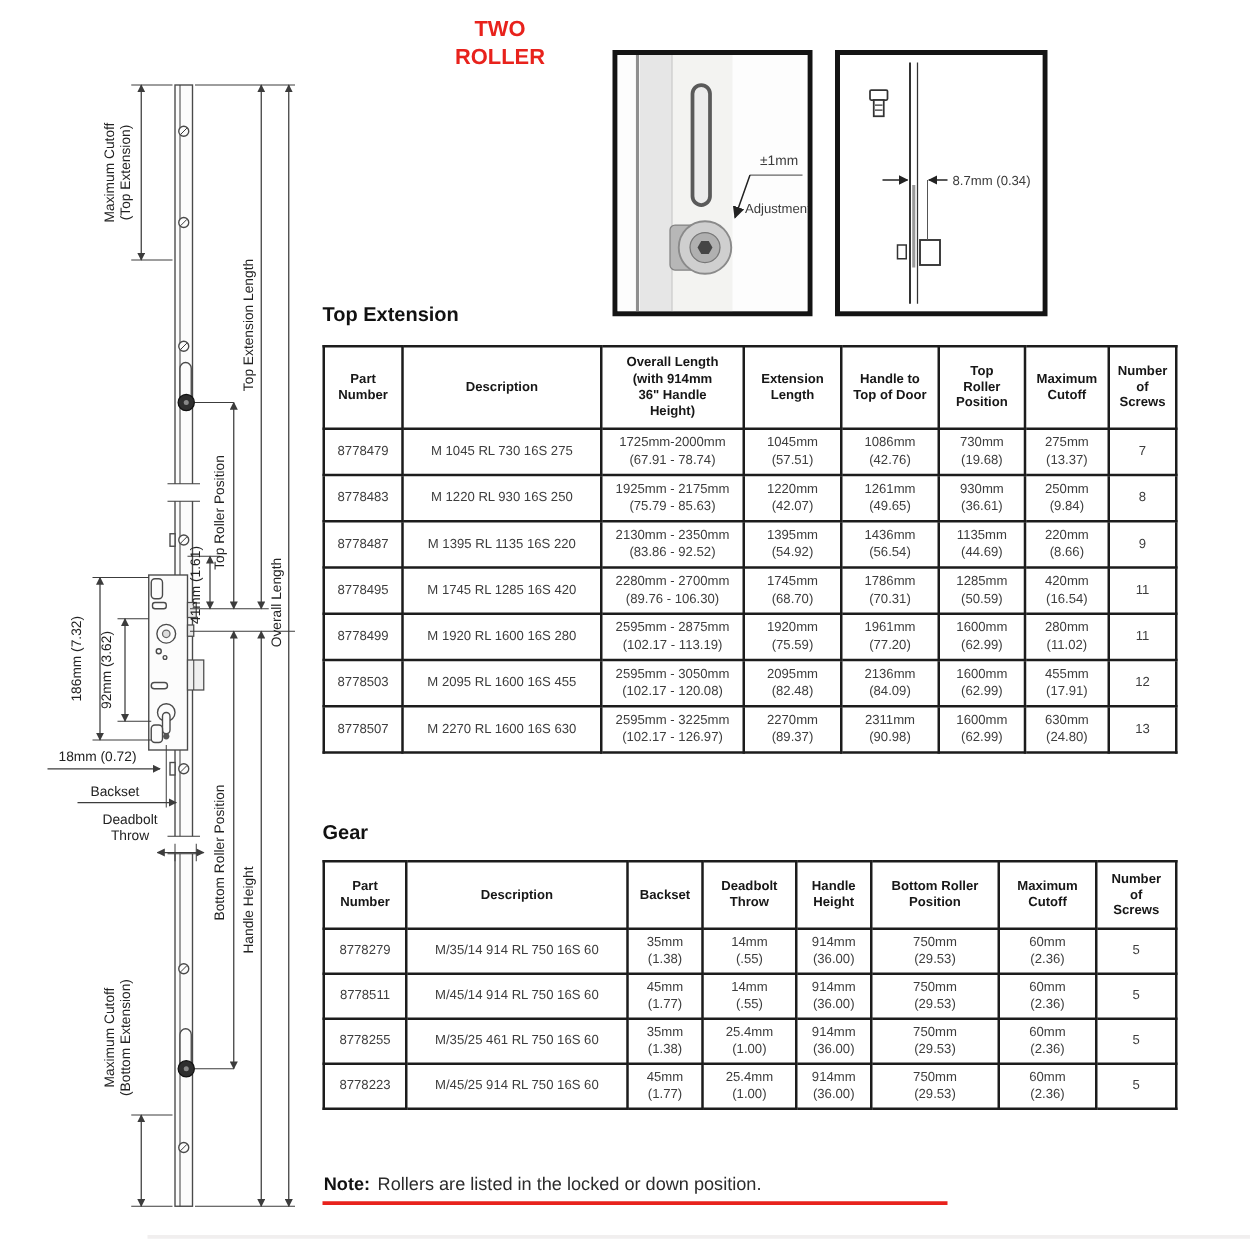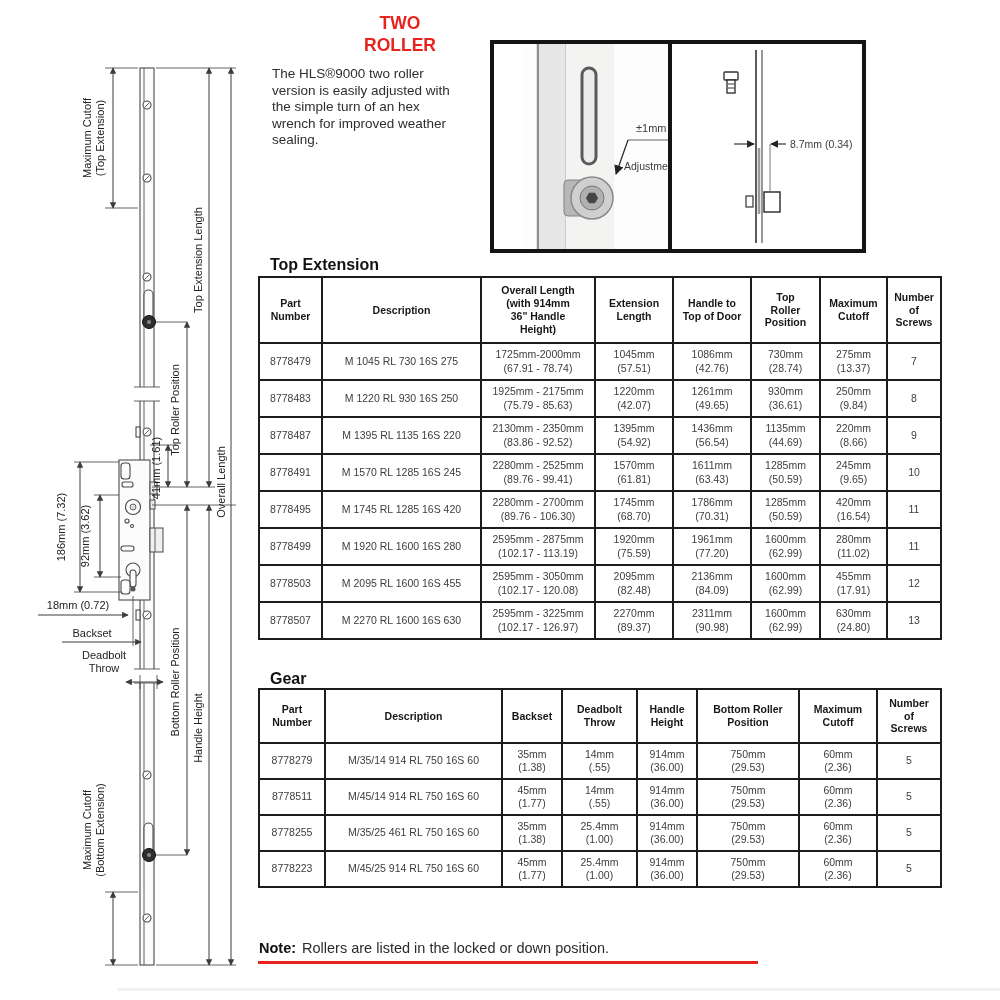--- a/index.html
+++ b/index.html
@@ -10,32 +10,32 @@
   #lock-diagram text{font-family:"Liberation Sans",sans-serif;font-size:11px;fill:#222;}
   .dim{stroke:#3c3c3c;stroke-width:1;fill:none;}
   .thin{stroke:#3c3c3c;stroke-width:0.8;fill:none;}
   .part{stroke:#4a4a4a;stroke-width:1.1;fill:#fcfcfc;}
   
   .two-roller-title{position:absolute;left:332px;top:12px;width:136px;text-align:center;
         color:#e8221c;font-weight:bold;font-size:17.5px;line-height:1.28;white-space:pre-line;}
   .intro-text{position:absolute;left:272px;top:66px;width:225px;font-size:13.5px;line-height:1.23;
         color:#2e2e2e;white-space:pre-line;}
   
-  .detail-box{position:absolute;top:40px;height:205px;border:4px solid #141414;background:#fff;box-sizing:content-box;padding-left:28px;}
+  .detail-box{position:absolute;top:40px;height:205px;border:4px solid #141414;background:#fff;box-sizing:content-box;}
   .box1{left:490px;width:152px;}
   .box2{left:668px;width:162px;}
   .detail-box svg{display:block;}
   .detail-box text{font-family:"Liberation Sans",sans-serif;fill:#3c3c3c;}
   
   .faceplate-size{position:absolute;left:845px;top:98px;width:155px;text-align:center;
         font-family:"Liberation Serif",serif;color:#000;}
   .faceplate-size .l1{font-size:34px;line-height:1.1;}
   .faceplate-size .l2{font-size:31px;line-height:1.25;}
   
-  .tbl-heading{position:absolute;left:258px;margin:12px;font-size:16px;font-weight:bold;color:#111;}
+  .tbl-heading{position:absolute;left:258px;margin:0;font-size:16px;font-weight:bold;color:#111;}
   .h-top{top:244px;}
   .h-gear{top:658px;}
   table.spec-table{position:absolute;left:258px;width:682px;border-collapse:collapse;table-layout:fixed;
         background:#fff;}
   .t1{top:276px;}
   .t2{top:688px;}
   table.spec-table th,table.spec-table td{border:2px solid #1c1c1c;text-align:center;vertical-align:middle;
         white-space:pre-line;padding:2px 1px;}
   table.spec-table th{font-size:10.5px;font-weight:bold;color:#171717;line-height:1.22;}
   table.spec-table td{font-size:10.5px;color:#3d3d3d;line-height:1.25;}
@@ -187,25 +187,20 @@
     <text text-anchor="middle" x="104" y="629">Deadbolt</text>
     <text text-anchor="middle" x="104" y="642">Throw</text>
     <text text-anchor="middle" transform="rotate(-90 179 652)" x="179" y="652">Bottom Roller Position</text>
     <text text-anchor="middle" transform="rotate(-90 202 698)" x="202" y="698">Handle Height</text>
     <text text-anchor="middle" transform="rotate(-90 91 800)" x="91" y="800">Maximum Cutoff</text>
     <text text-anchor="middle" transform="rotate(-90 104 800)" x="104" y="800">(Bottom Extension)</text>
   </svg>
 
   <div class="two-roller-title">TWO
 ROLLER</div>
-  <div class="intro-text">The HLS®9000 two roller
-version is easily adjusted with
-the simple turn of an hex
-wrench for improved weather
-sealing.</div>
 
   <div class="detail-box box1">
     <svg width="152" height="205" viewBox="0 0 152 205">
       <defs>
         <marker id="arrB1" viewBox="0 0 10 10" refX="9" refY="5" markerWidth="8" markerHeight="8" orient="auto-start-reverse">
           <path d="M0,0 L10,5 L0,10 z" fill="#222"></path>
         </marker>
       </defs>
       <rect x="0" y="0" width="152" height="205" fill="#fdfdfd"></rect>
       <rect x="18" y="0" width="26" height="205" fill="#e6e6e6"></rect>
@@ -290,21 +285,21 @@
         <tr>
           <td>8778479</td>
           <td>M 1045 RL 730 16S 275</td>
           <td>1725mm-2000mm
 (67.91 - 78.74)</td>
           <td>1045mm
 (57.51)</td>
           <td>1086mm
 (42.76)</td>
           <td>730mm
-(28.74)</td>
+(19.68)</td>
           <td>275mm
 (13.37)</td>
           <td>7</td>
         </tr>
         <tr>
           <td>8778483</td>
           <td>M 1220 RL 930 16S 250</td>
           <td>1925mm - 2175mm
 (75.79 - 85.63)</td>
           <td>1220mm
@@ -324,35 +319,20 @@
 (83.86 - 92.52)</td>
           <td>1395mm
 (54.92)</td>
           <td>1436mm
 (56.54)</td>
           <td>1135mm
 (44.69)</td>
           <td>220mm
 (8.66)</td>
           <td>9</td>
-        </tr>
-        <tr>
-          <td>8778491</td>
-          <td>M 1570 RL 1285 16S 245</td>
-          <td>2280mm - 2525mm
-(89.76 - 99.41)</td>
-          <td>1570mm
-(61.81)</td>
-          <td>1611mm
-(63.43)</td>
-          <td>1285mm
-(50.59)</td>
-          <td>245mm
-(9.65)</td>
-          <td>10</td>
         </tr>
         <tr>
           <td>8778495</td>
           <td>M 1745 RL 1285 16S 420</td>
           <td>2280mm - 2700mm
 (89.76 - 106.30)</td>
           <td>1745mm
 (68.70)</td>
           <td>1786mm
 (70.31)</td>

